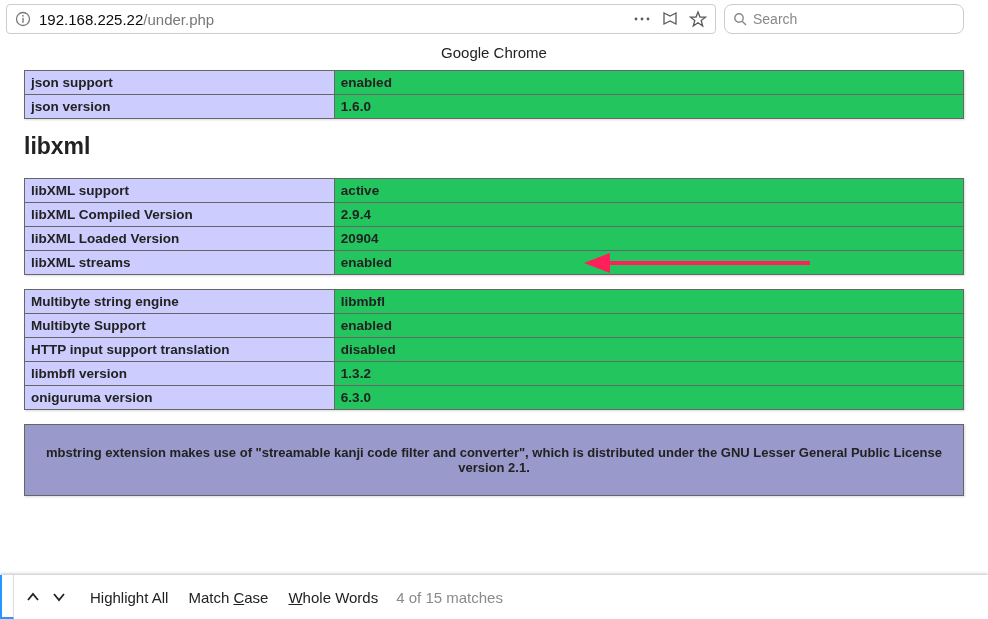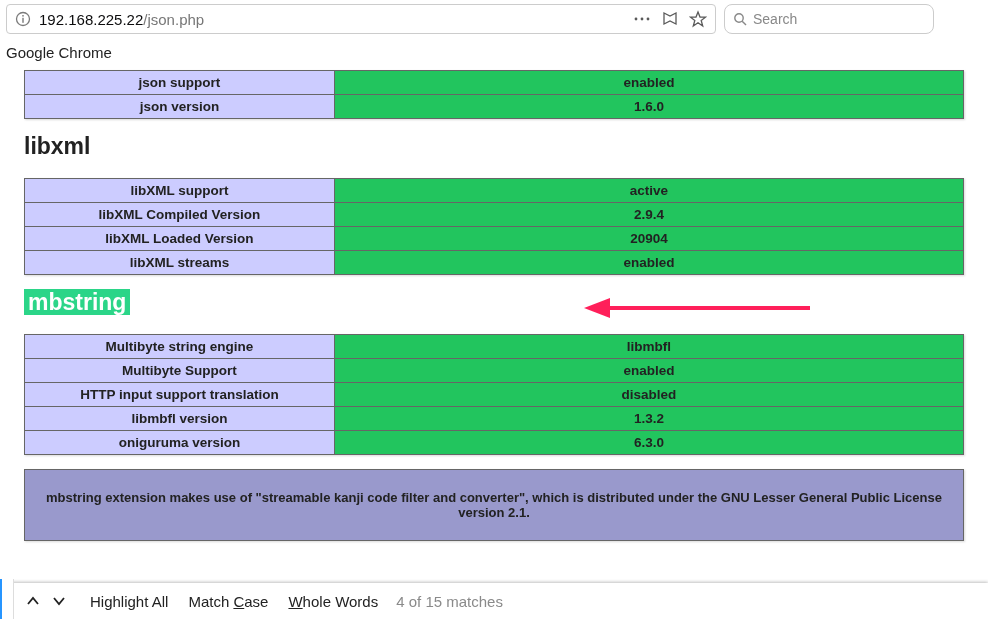--- a/index.html
+++ b/index.html
@@ -4,44 +4,44 @@
 <style>
   * { box-sizing: border-box; margin: 0; padding: 0; }
   body { font-family: -apple-system, BlinkMacSystemFont, "Segoe UI", Arial, sans-serif; font-size: 14px; color: #222; background: #fff; width: 988px; height: 619px; overflow: hidden; position: relative; }
   
   .toolbar { display: flex; align-items: center; gap: 8px; padding: 4px 6px; }
   .url-bar { flex: 1; display: flex; align-items: center; border: 1px solid #ccc; border-radius: 4px; padding: 3px 8px; background: #fff; height: 30px; max-width: 710px; }
   .url-bar .info-icon { margin-right: 8px; color: #7a7a7a; }
   .url-bar .url-text { flex: 1; font-size: 15px; color: #0c0c0d; }
   .url-bar .url-text .path { color:#777; }
   .tb-icons { display: flex; align-items: center; gap: 10px; color: #5a5a5a; margin-left: 6px; }
-  .search-box { display:flex; align-items:center; width: 210px; border:1px solid #ccc; border-radius:8px; padding:9px 8px; height:30px; color:#888; }
+  .search-box { display:flex; align-items:center; width: 240px; border:1px solid #ccc; border-radius:8px; padding:9px 8px; height:30px; color:#888; }
   .search-box .mag { margin-right:6px; }
-  .tabstrip { padding: 4px 4px 4px 4px; font-size: 15px; }
+  .tabstrip { padding: 4px 4px 4px 4px; font-size: 15px; text-align: center; }
   .tab-label { display:inline-block; padding:2px 2px; }
   
   .content { position:absolute; top:68px; left:0; right:0; bottom:44px; overflow:hidden; background:#fff; padding: 2px 0 0 0; }
   .inner { width: 940px; margin: 0 auto; }
   
   table.php-t { width:100%; border-collapse: collapse; margin-bottom: 14px; box-shadow: 1px 1px 2px rgba(0,0,0,0.15); }
-  table.php-t td, table.php-t th { border:1px solid #666; font-size:13.5px; padding:4px 6px; text-align:center; vertical-align: middle; }
+  table.php-t td, table.php-t th { border:1px solid #666; font-size:13.5px; padding:4px 6px; text-align:left; vertical-align: middle; }
   table.php-t .e { background:#ccccff; width: 33%; font-weight:700; color:#222; }
   table.php-t .v { background:#22c55e;font-weight:bold; }
   table.note td { background:#9999cc; text-align:center; font-weight:700; font-size:13px; padding:20px 6px; border:1px solid #666; }
   
   h2.section { font-size: 23px; font-weight:700; margin: 14px 0 18px 0; }
   
   .highlight { background:#2bd588; color:#fff; padding:0 4px; }
   
   .arrow-wrap { position: relative; height: 0; }
   .arrow { position: absolute; top: -36px; left: 560px; color: #ff1f5a; display:flex; align-items:center; }
   .arrow .line { height:4px; width:200px; background:#ff1f5a; }
   .arrow .head { width:0; height:0; border-top:10px solid transparent; border-bottom:10px solid transparent; border-right:26px solid #ff1f5a; }
   
-  .findbar { position:absolute; left:0; right:0; bottom:0; height:36px; background:#fff; display:flex; align-items:center; font-size:15px; padding:0 0 0 0; box-shadow: 0 -1px 3px rgba(0,0,0,0.25); z-index:50; }
+  .findbar { position:absolute; left:0; right:0; bottom:0; height:44px; background:#fff; display:flex; align-items:center; font-size:15px; padding:0 0 0 0; box-shadow: 0 -1px 3px rgba(0,0,0,0.25); z-index:50; }
   .findbar .find-input { border:2px solid #2695ff; border-top:none; border-right:1px solid #ddd; width:14px; height:44px; background:#fff; margin-right:6px; }
   .findbar .nav-btn { width:26px; height:26px; display:flex; align-items:center; justify-content:center; cursor:pointer; }
   .findbar .sep { width:8px; }
   .findbar .opt { padding:0 10px; cursor:pointer; }
   .findbar .opt .ul { text-decoration: underline; }
   .findbar .matches { color:#8a8a8a; padding-left:8px; }
   
   svg { display:block; }
 </style>
 </head>
@@ -49,21 +49,21 @@
 
 <div class="toolbar">
   <div class="url-bar">
     <span class="info-icon">
       <svg width="16" height="16" viewBox="0 0 16 16">
           <circle cx="8" cy="8" r="6.5" fill="none" stroke="#7a7a7a" stroke-width="1.3"></circle>
           <rect x="7.3" y="6.8" width="1.4" height="5" fill="#7a7a7a"></rect>
           <rect x="7.3" y="4" width="1.4" height="1.6" fill="#7a7a7a"></rect>
         </svg>
     </span>
-    <span class="url-text"><span>192.168.225.22</span><span class="path">/json.php</span></span>
+    <span class="url-text"><span>192.168.225.22</span><span class="path">/under.php</span></span>
     <span class="tb-icons">
       <span>
           <svg width="18" height="16" viewBox="0 0 18 16">
             <circle cx="3" cy="8" r="1.4" fill="#5a5a5a"></circle>
             <circle cx="9" cy="8" r="1.4" fill="#5a5a5a"></circle>
             <circle cx="15" cy="8" r="1.4" fill="#5a5a5a"></circle>
           </svg>
         </span>
       <span>
           <svg width="18" height="18" viewBox="0 0 18 18">
@@ -124,21 +124,20 @@
             <td class="e">libXML Loaded Version</td>
             <td class="v">20904</td>
           </tr>
       <tr>
             <td class="e">libXML streams</td>
             <td class="v">enabled</td>
           </tr>
     </tbody>
       </table>
 
-    <h2 class="section"><span class="highlight">mbstring</span></h2>
     <div class="arrow-wrap">
       <div class="arrow">
           <div class="head"></div>
           <div class="line"></div>
         </div>
     </div>
 
     <table class="php-t">
       <tbody>
           <tr>

